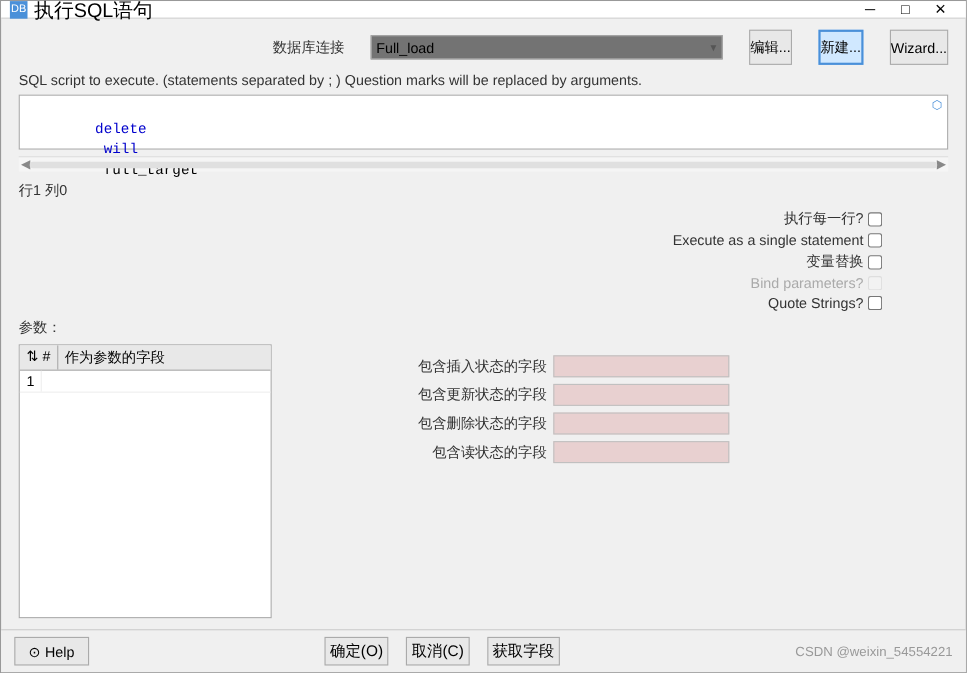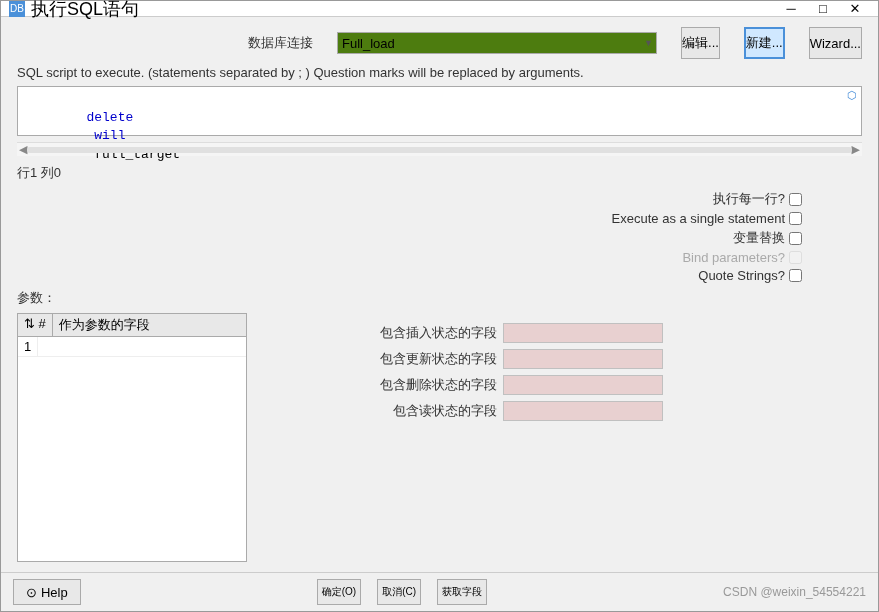--- a/index.html
+++ b/index.html
@@ -88,21 +88,21 @@
       font-size: 13px;
       font-family: inherit;
     }
     .step-name-input {
       width: 220px;
     }
     .db-conn-select {
       width: 320px;
       height: 22px;
       border: 1px solid #aaa;
-      background: #4d7c0f;
+      background: #737373;
       padding: 1px 4px;
       font-size: 13px;
       font-family: inherit;
       appearance: none;
       -webkit-appearance: none;
     }
     .db-conn-wrapper {
       position: relative;
       display: inline-block;
     }
@@ -299,21 +299,21 @@
       display: flex;
       align-items: center;
       gap: 4px;
     }
     .action-btn {
       height: 26px;
       padding: 2px 4px;
       border: 1px solid #aaa;
       background: #e8e8e8;
       cursor: pointer;
-      font-size: 10px;
+      font-size: 14px;
       font-family: inherit;
     }
   </style>
 </head>
 <body>
 
 <div class="window">
 
   <div class="title-bar">
     <div class="title-bar-left">

